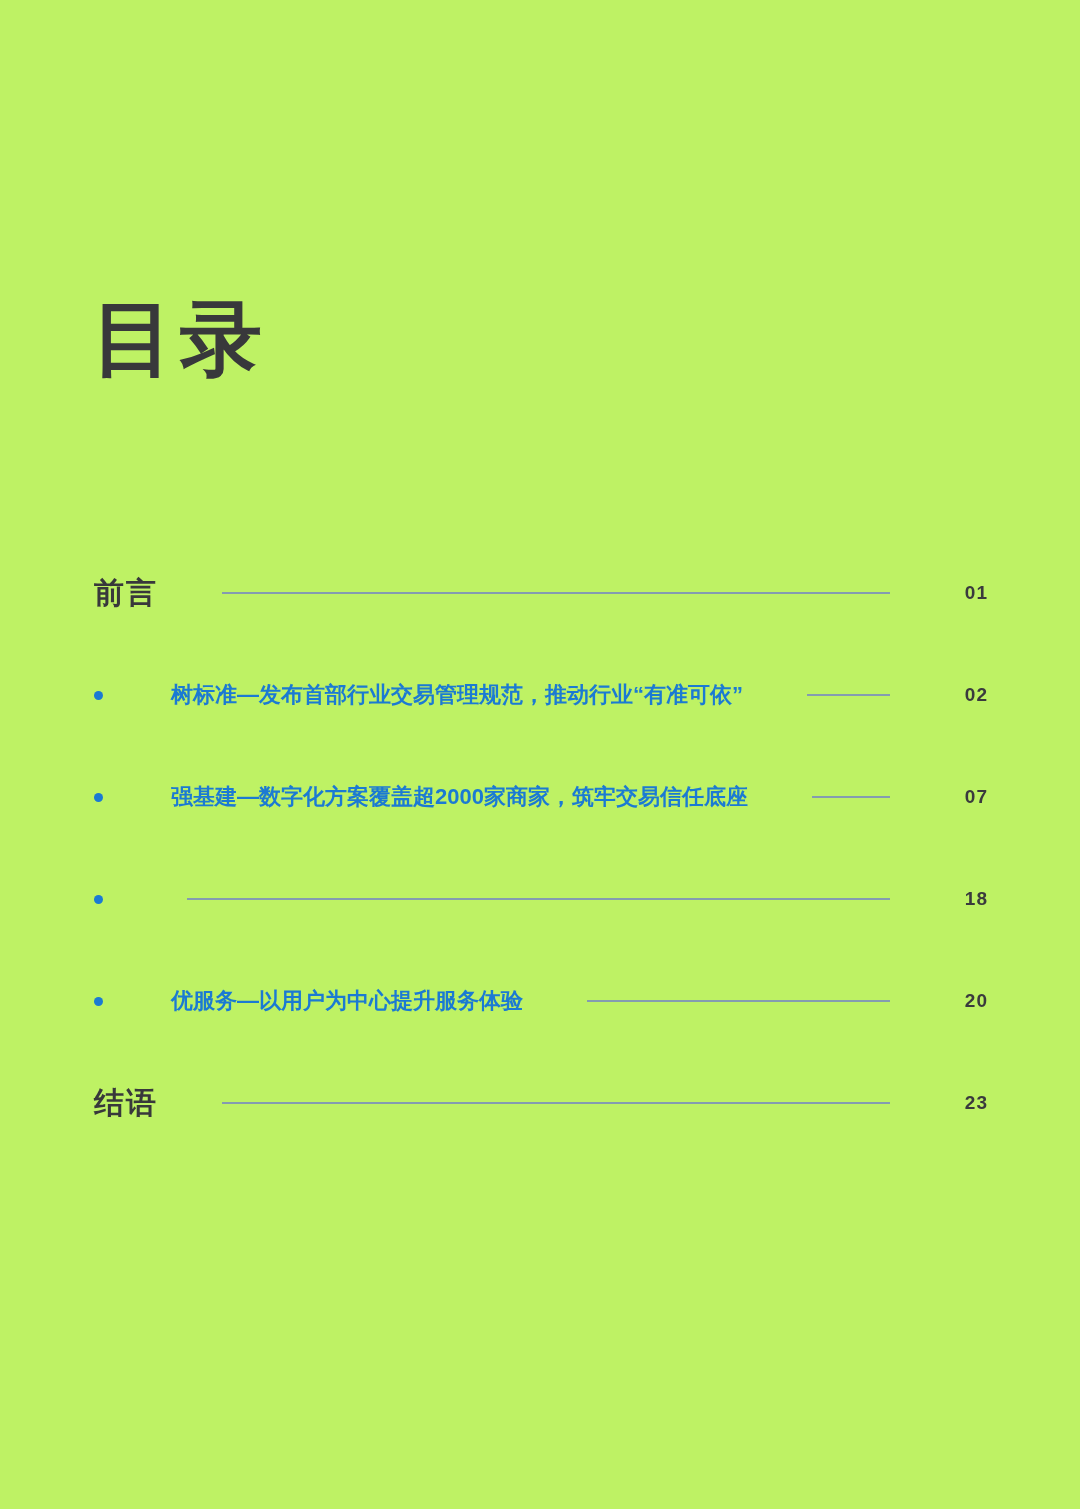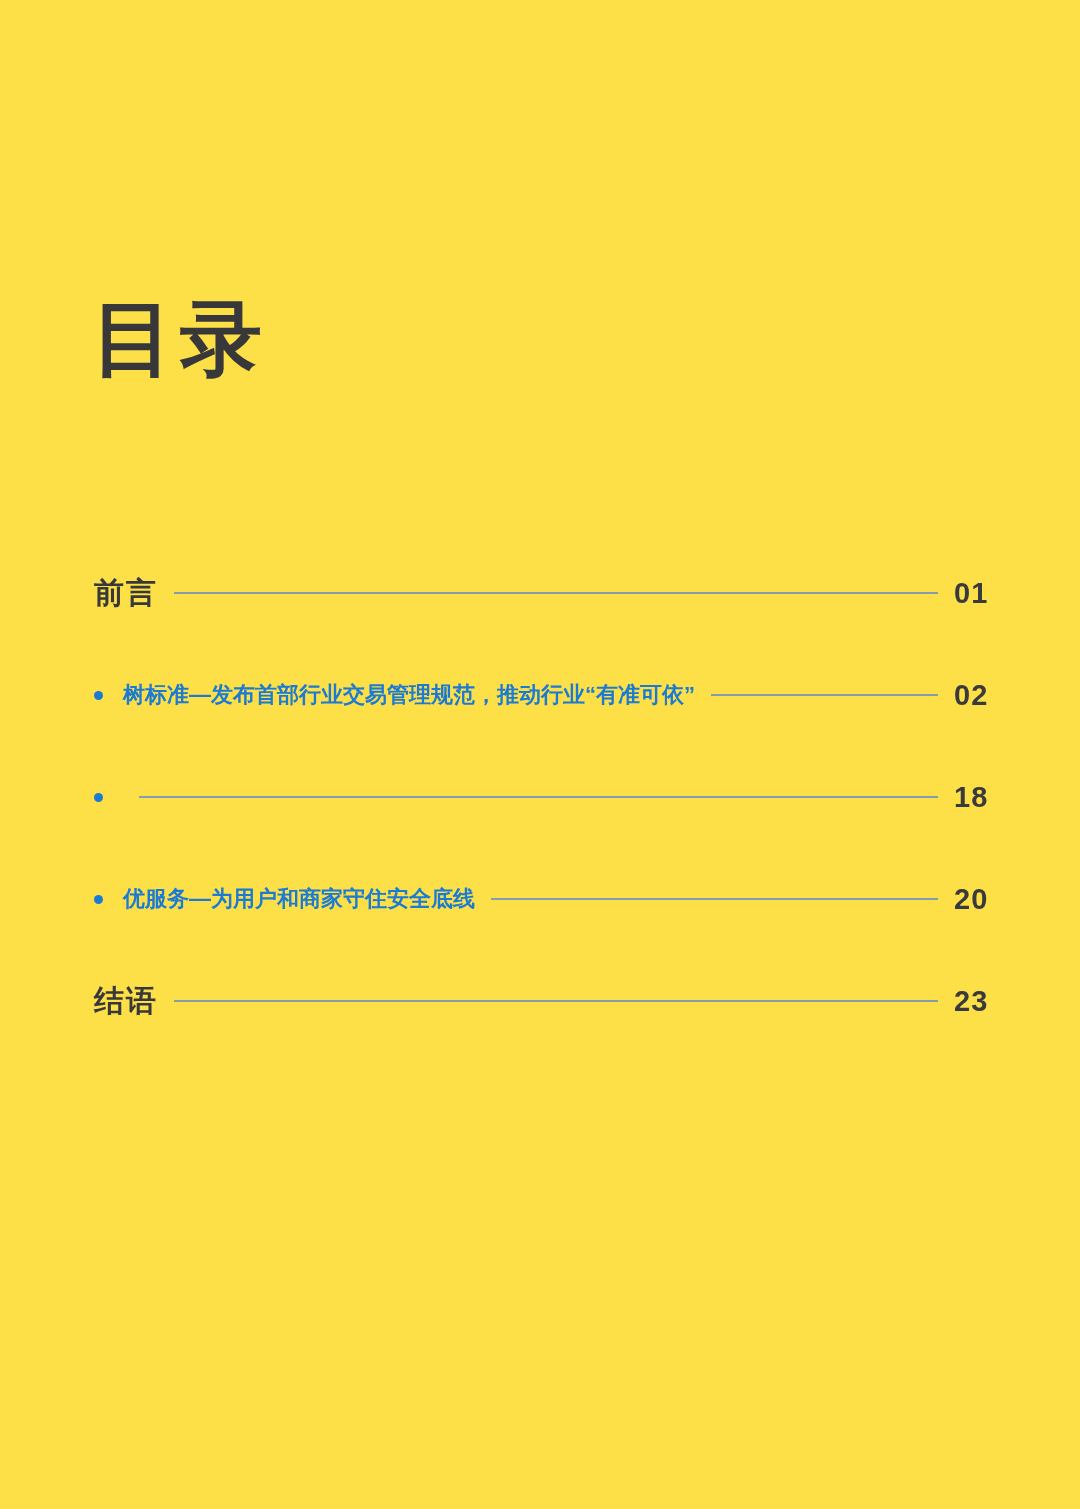--- a/index.html
+++ b/index.html
@@ -4,21 +4,21 @@
 <style>
   html, body {
     margin: 0;
     padding: 0;
     background: #ffffff;
   }
   .page {
     position: relative;
     width: 1080px;
     height: 1509px;
-    background: #fde047;
+    background: #bef264;
     overflow: hidden;
     font-family: "Liberation Sans", "DejaVu Sans", sans-serif;
   }
   .title {
     position: absolute;
     left: 92px;
     top: 298px;
     margin: 0;
     font-size: 82px;
     line-height: 1;
@@ -30,20 +30,21 @@
     position: absolute;
     left: 94px;
     right: 92px;
     top: 578px;
   }
   .toc-row {
     display: flex;
     align-items: center;
     height: 30px;
     margin-bottom: 72px;
+    gap: 48px;
   }
   .toc-row .label {
     flex: none;
     font-weight: bold;
     white-space: nowrap;
   }
   .toc-row.section .label {
     font-size: 30px;
     color: #38383b;
     letter-spacing: 2px;
@@ -64,21 +65,21 @@
     flex: 1;
     height: 1.5px;
     background: #849cb0;
     margin: 0 16px;
     min-width: 30px;
   }
   .pagenum {
     flex: none;
     width: 34px;
     text-align: right;
-    font-size: 29px;
+    font-size: 19px;
     font-weight: bold;
     color: #3a3a3d;
     letter-spacing: 1px;
   }
 </style>
 </head>
 <body>
 
 <div class="page">
 
@@ -92,30 +93,36 @@
       <span class="pagenum">01</span>
     </div>
 
     <div class="toc-row bullet">
       <span class="bullet-dot"></span>
       <span class="label">树标准—发布首部行业交易管理规范，推动行业“有准可依”</span>
       <span class="leader"></span>
       <span class="pagenum">02</span>
     </div>
 
+    <div class="toc-row bullet">
+      <span class="bullet-dot"></span>
+      <span class="label">强基建—数字化方案覆盖超2000家商家，筑牢交易信任底座</span>
+      <span class="leader"></span>
+      <span class="pagenum">07</span>
+    </div>
 
     <div class="toc-row bullet">
       <span class="bullet-dot"></span>
       <span class="leader"></span>
       <span class="pagenum">18</span>
     </div>
 
     <div class="toc-row bullet">
       <span class="bullet-dot"></span>
-      <span class="label">优服务—为用户和商家守住安全底线</span>
+      <span class="label">优服务—以用户为中心提升服务体验</span>
       <span class="leader"></span>
       <span class="pagenum">20</span>
     </div>
 
     <div class="toc-row section">
       <span class="label">结语</span>
       <span class="leader"></span>
       <span class="pagenum">23</span>
     </div>
 

